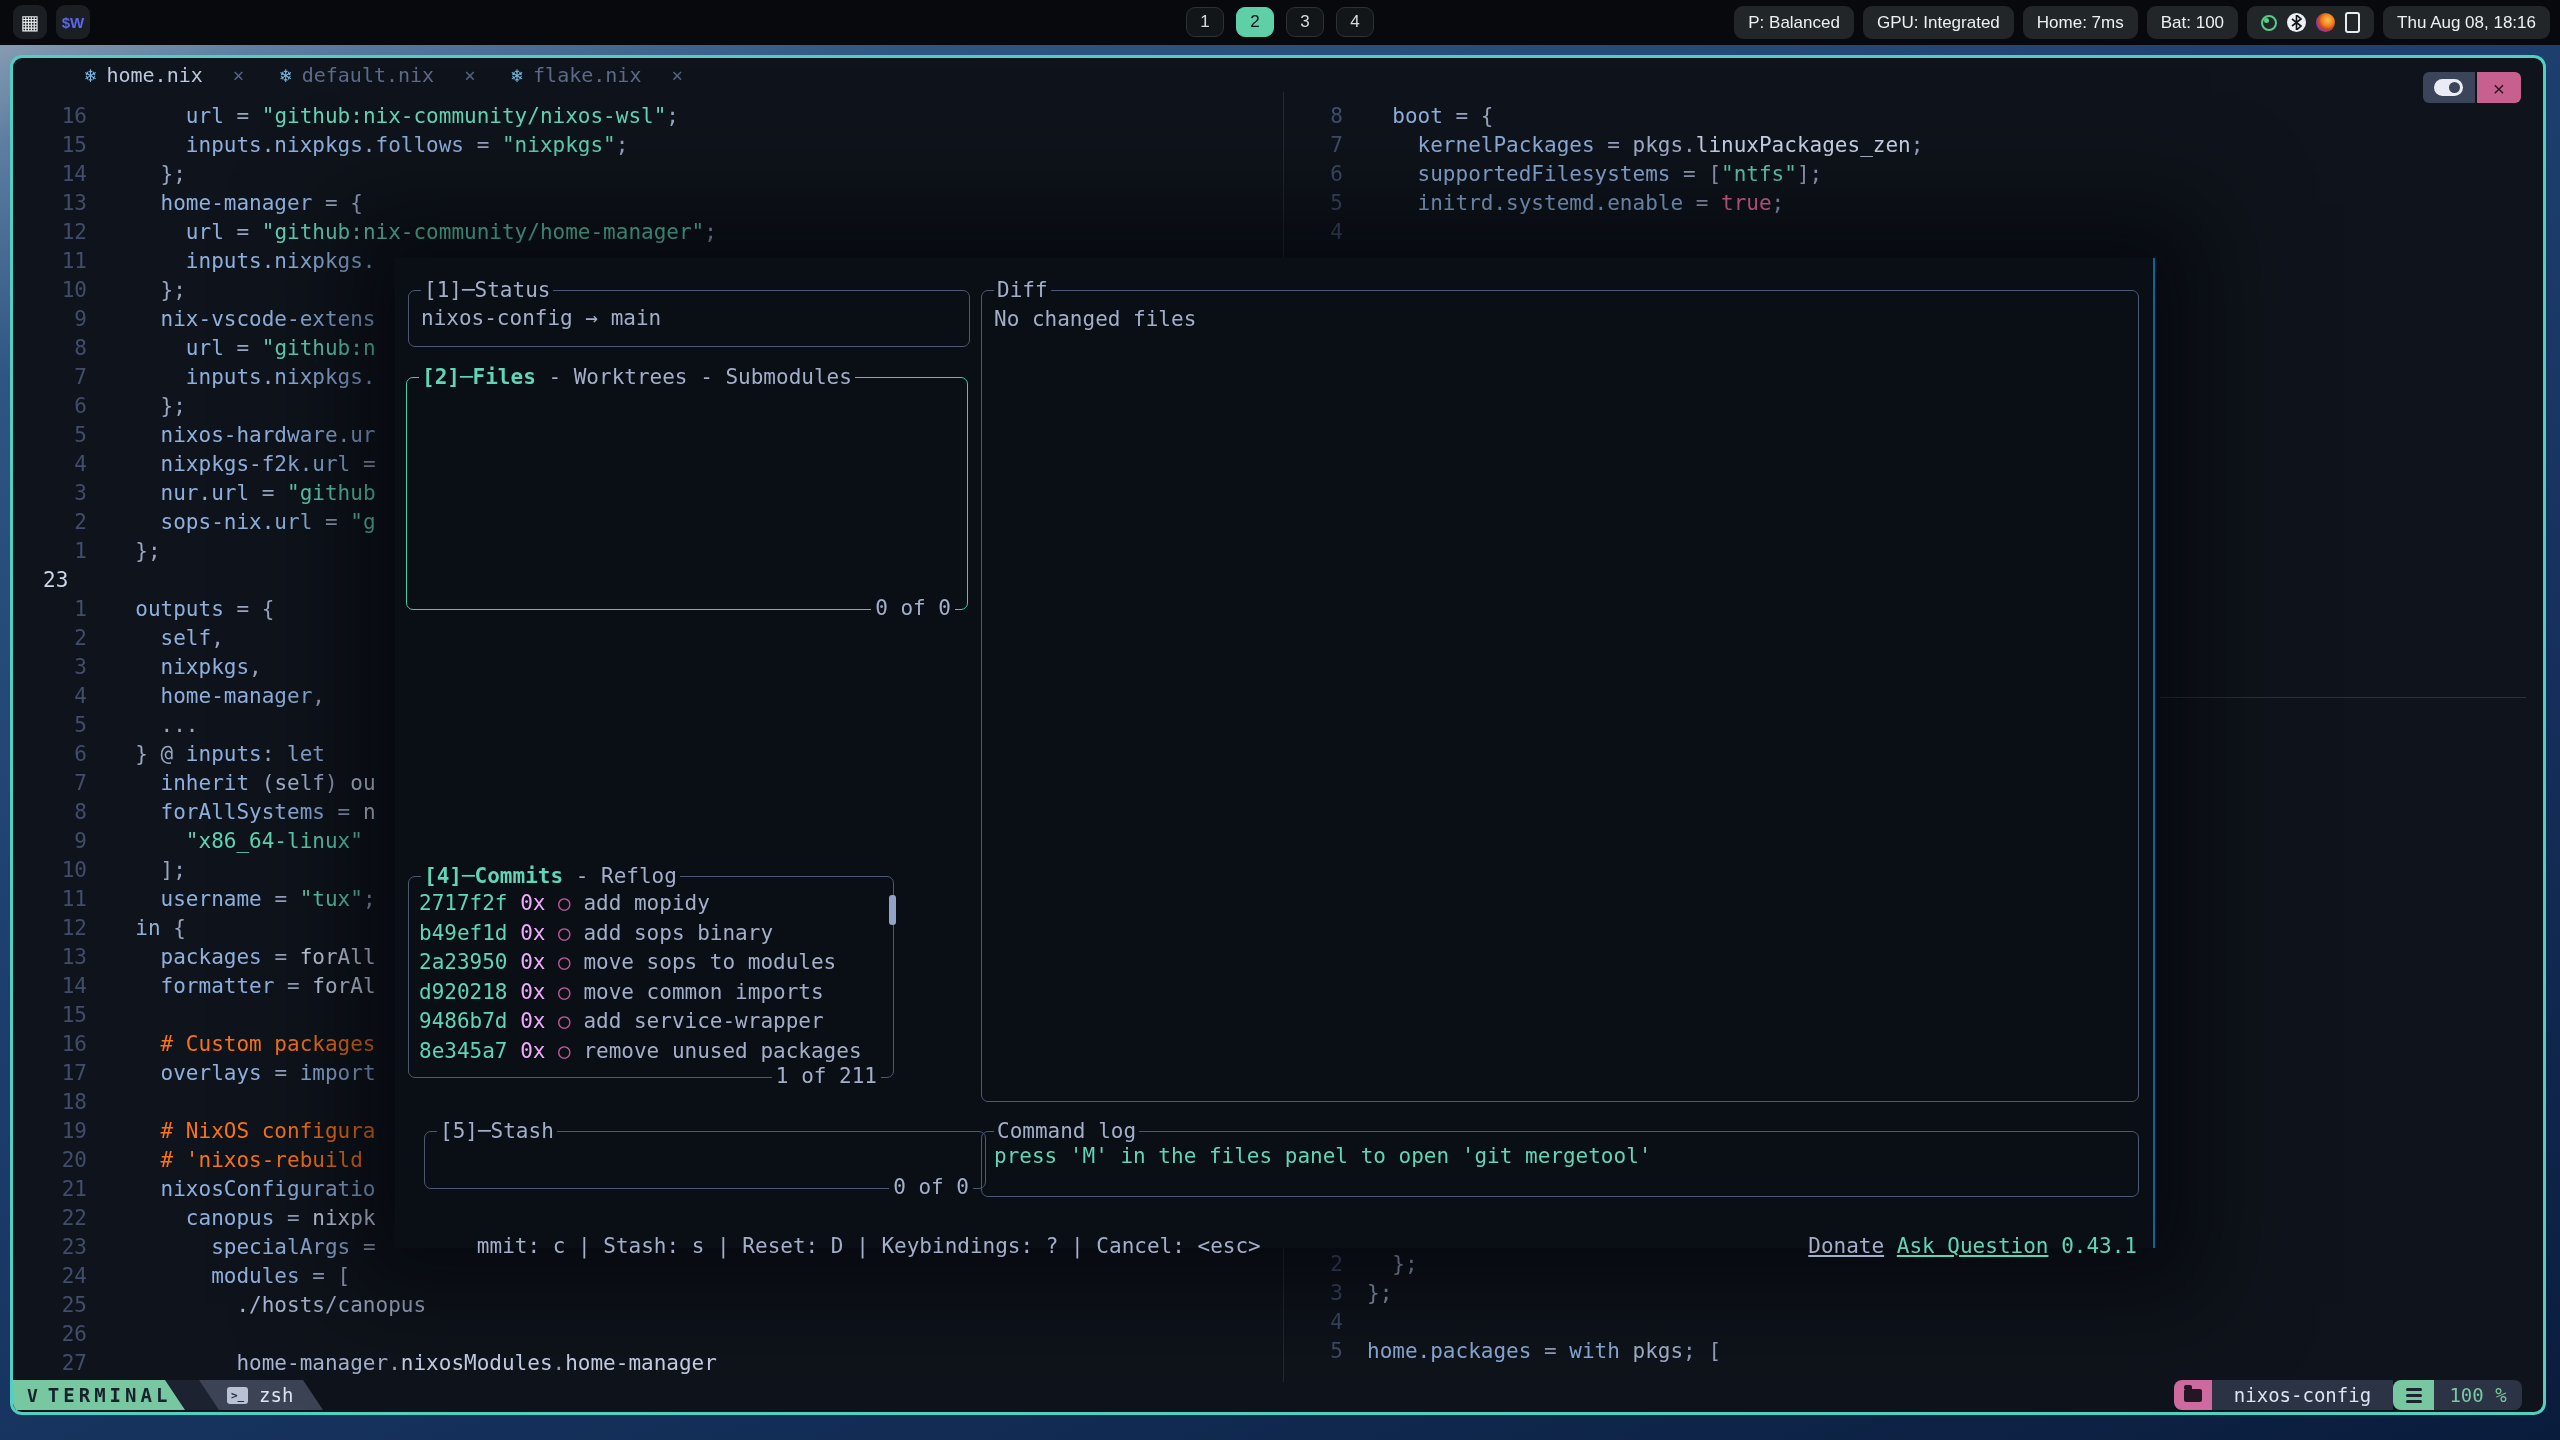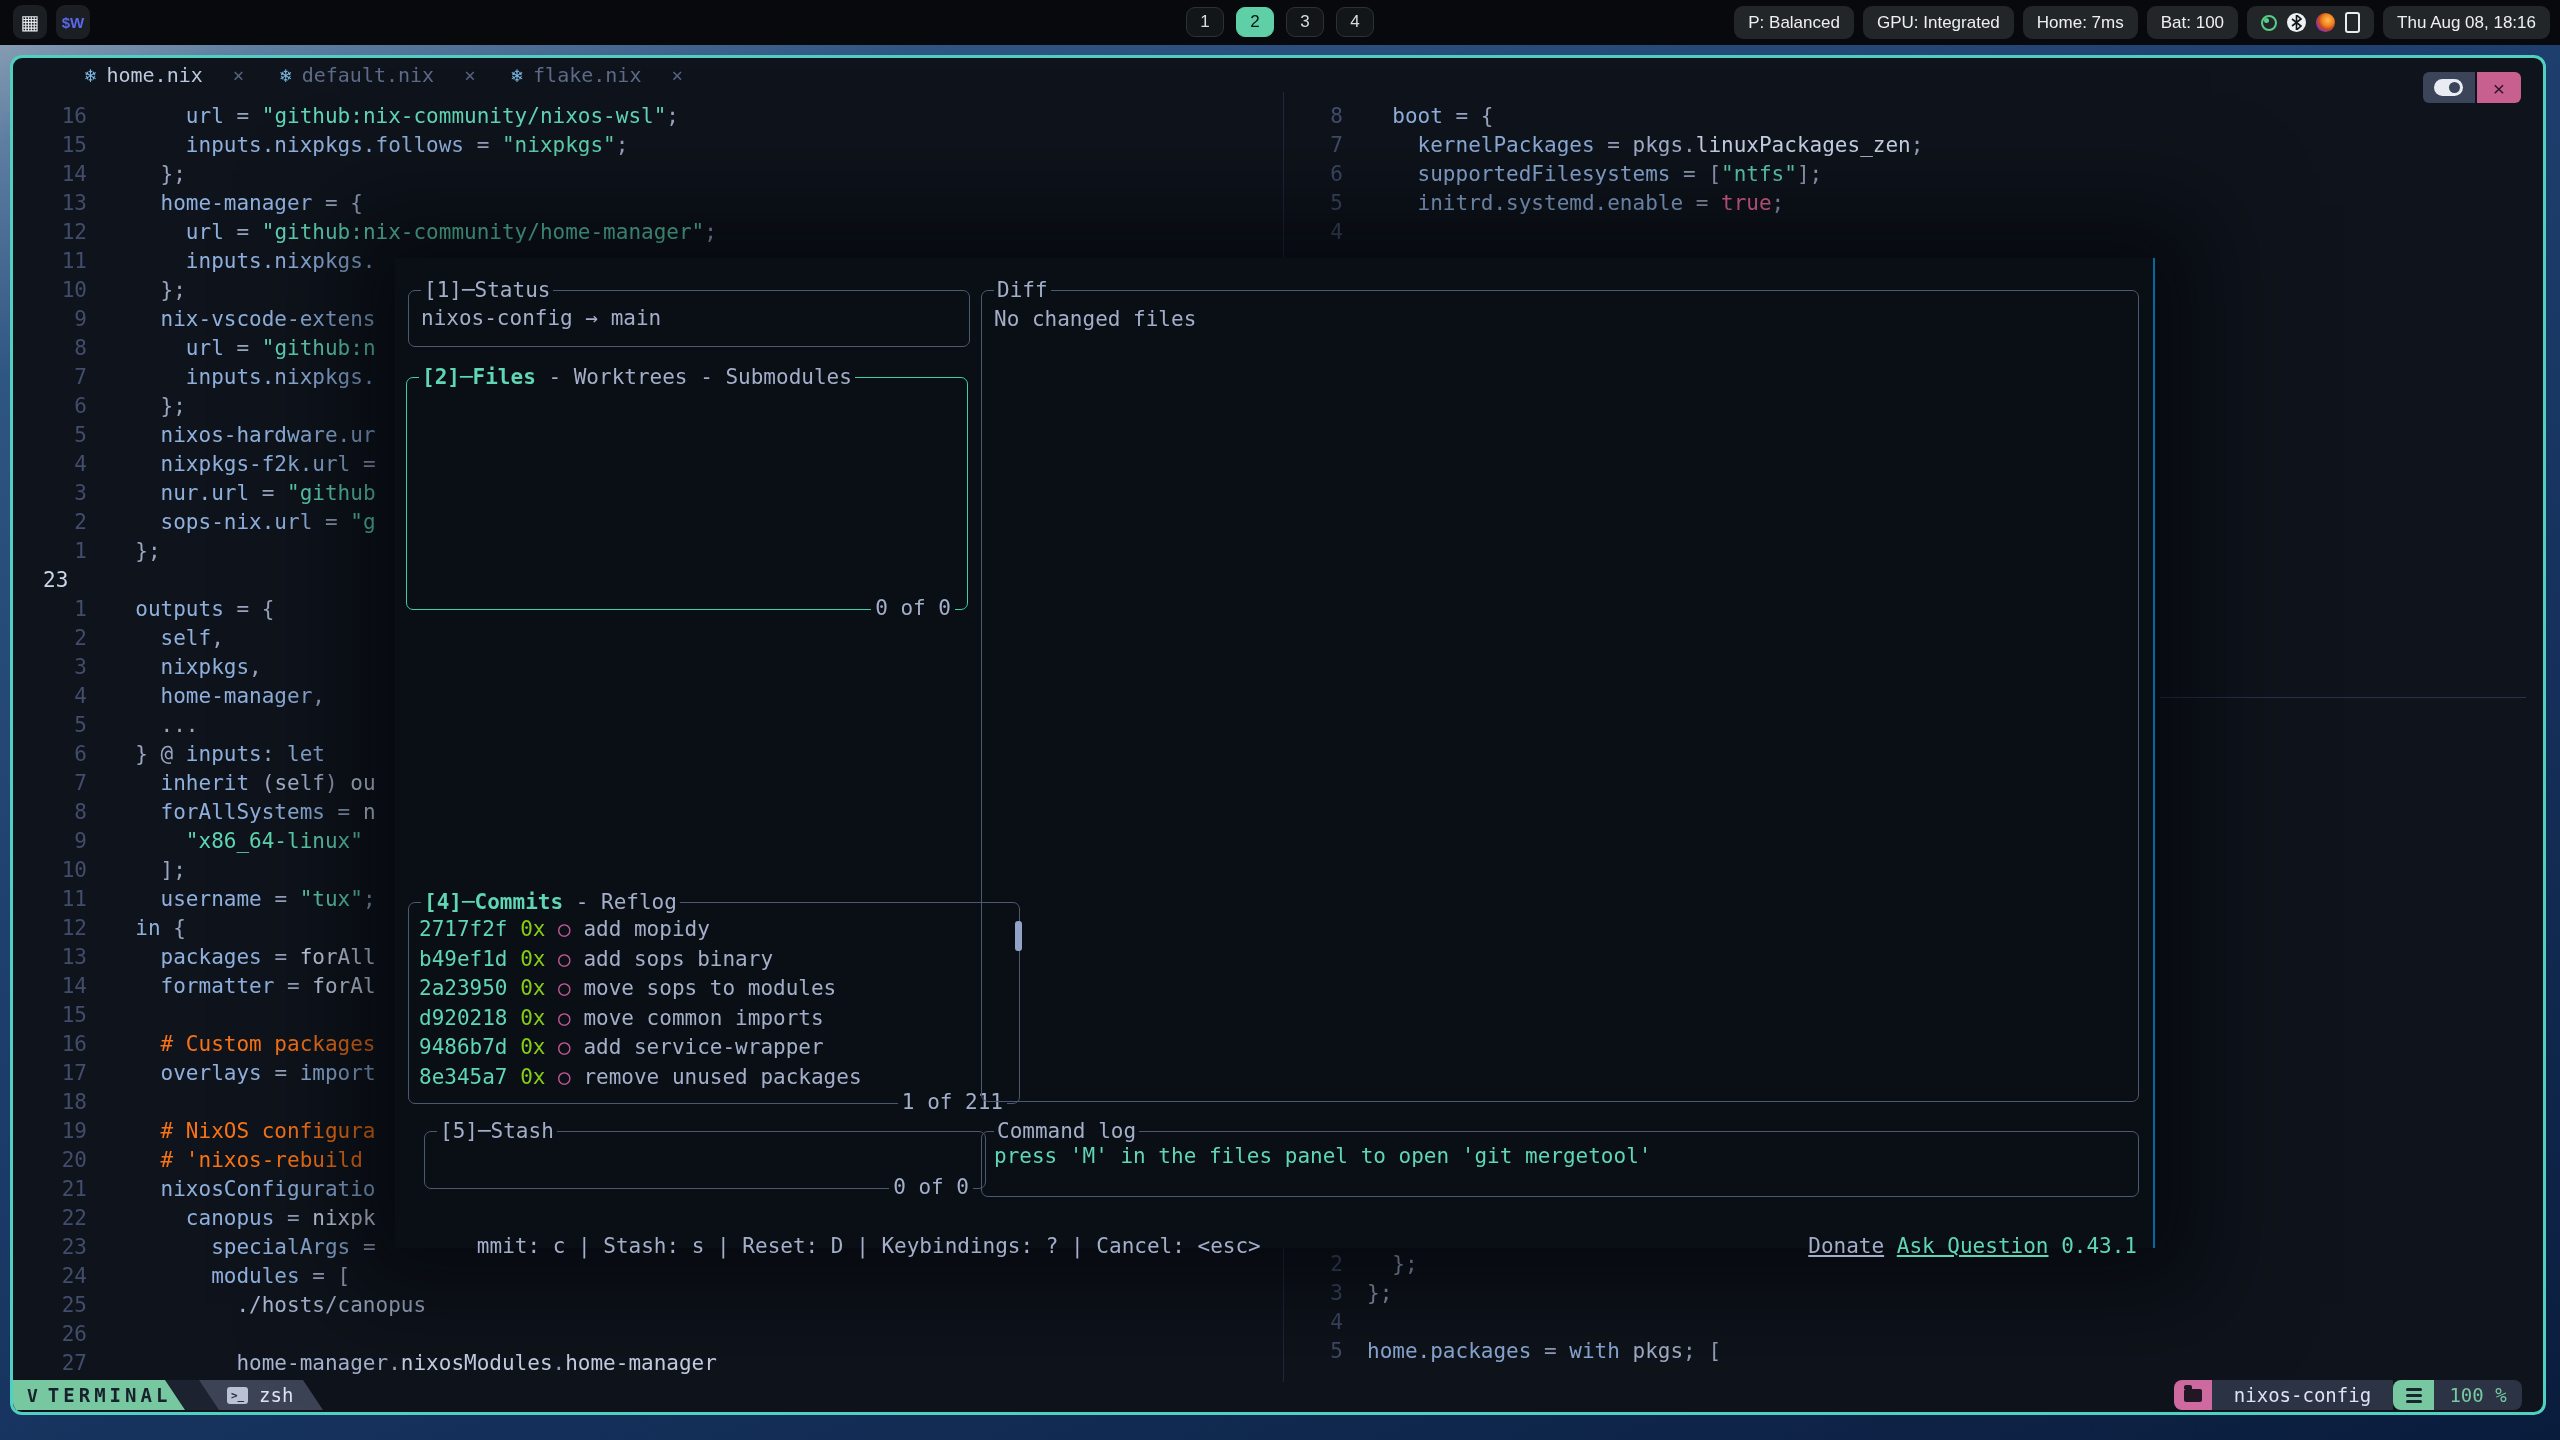--- a/index.html
+++ b/index.html
@@ -59,21 +59,21 @@
       border-right:2px solid #0369a1;box-shadow:0 0 90px 55px rgba(2,4,8,0.55);z-index:5;
       font-size:21px;color:#a3aec9;}
   .lg-panel{position:absolute;border:1px solid #4d5872;border-radius:7px;box-sizing:border-box;}
   .lg-panel.active{border-color:#3ecfa6;}
   .lg-title{position:absolute;top:-15px;left:12px;background:#0a0e15;padding:0 3px;line-height:29px;white-space:pre;}
   .lg-title .acc{color:#5fd6b4;font-weight:bold;}
   .lg-count{position:absolute;bottom:-14px;right:12px;background:#0a0e15;padding:0 4px;line-height:29px;}
   .lg-content{padding:14px 12px 0 12px;line-height:29px;white-space:pre;}
   .teal{color:#5fd6b4;}
   .lg-crow{line-height:29.5px;white-space:pre;}
-  .lg-crow .h{color:#5fd6b4;} .lg-crow .a{color:#84cc16;} .lg-crow .o{color:#c25a9a;} .lg-crow .m{color:#a3aec9;}
+  .lg-crow .h{color:#5fd6b4;} .lg-crow .a{color:#f0abfc;} .lg-crow .o{color:#c25a9a;} .lg-crow .m{color:#a3aec9;}
   .commit-rows{padding:12px 0 0 10px;}
   .thumb{position:absolute;right:-3px;top:18px;width:7px;height:30px;background:#93a3c6;border-radius:3px;}
   .keybar{position:absolute;left:6px;right:16px;top:945px;height:29px;line-height:29px;white-space:pre;}
   .keybar .links{position:absolute;right:0;top:0;}
   .lnk{text-decoration:underline;}
   
   .sline{position:absolute;left:0;right:0;top:1322px;height:30px;z-index:4;font-size:19px;}
   .seg{position:absolute;top:0;height:30px;}
   .sl-a{left:0;width:320px;background:#3c4355;clip-path:polygon(0 0,290px 0,310px 100%,0 100%);}
   .sl-b{left:0;width:206px;background:#1c2230;clip-path:polygon(0 0,186px 0,206px 100%,0 100%);}
@@ -228,21 +228,21 @@
       <div class="lg-title"><span>[1]─Status</span></div>
       <div class="lg-content" style="padding-top:13px;">nixos-config → main</div>
     </div>
 
     <div class="lg-panel active" style="left:11px;top:119px;width:562px;height:233px;">
       <div class="lg-title"><span class="acc">[2]─Files</span><span> - Worktrees - Submodules</span></div>
       <div class="lg-count">0 of 0</div>
     </div>
 
 
-    <div class="lg-panel" style="left:13px;top:644px;width:612px;height:202px;">
+    <div class="lg-panel" style="left:13px;top:618px;width:486px;height:202px;">
       <div class="lg-title"><span class="acc">[4]─Commits</span><span> - Reflog</span></div>
       <div class="commit-rows" id="commit-rows">
             <div class="lg-crow"><span class="h">2717f2f</span><span class="a"> 0x</span><span class="o"> ○</span><span class="m"> add mopidy</span></div>
             <div class="lg-crow"><span class="h">b49ef1d</span><span class="a"> 0x</span><span class="o"> ○</span><span class="m"> add sops binary</span></div>
             <div class="lg-crow"><span class="h">2a23950</span><span class="a"> 0x</span><span class="o"> ○</span><span class="m"> move sops to modules</span></div>
             <div class="lg-crow"><span class="h">d920218</span><span class="a"> 0x</span><span class="o"> ○</span><span class="m"> move common imports</span></div>
             <div class="lg-crow"><span class="h">9486b7d</span><span class="a"> 0x</span><span class="o"> ○</span><span class="m"> add service-wrapper</span></div>
             <div class="lg-crow"><span class="h">8e345a7</span><span class="a"> 0x</span><span class="o"> ○</span><span class="m"> remove unused packages</span></div>
           </div>
       <div class="thumb"></div>

